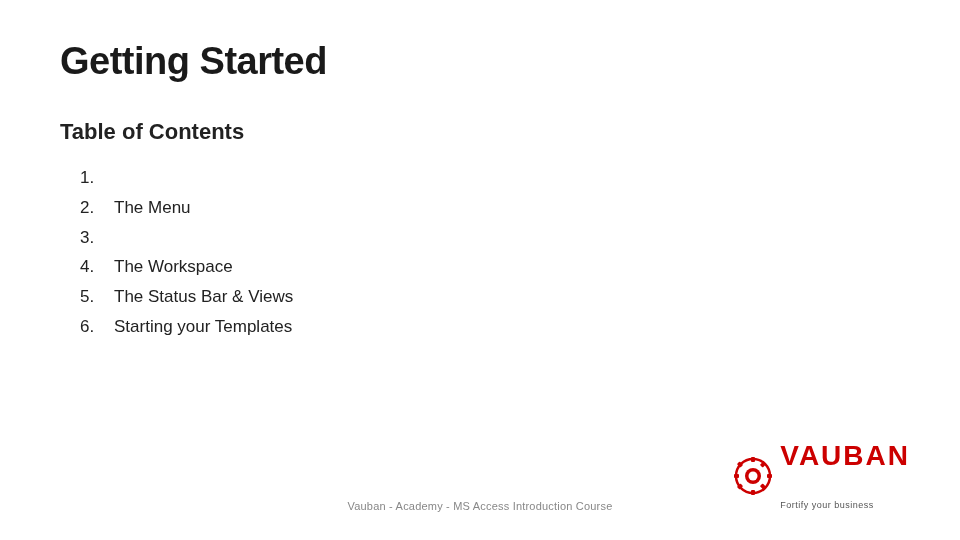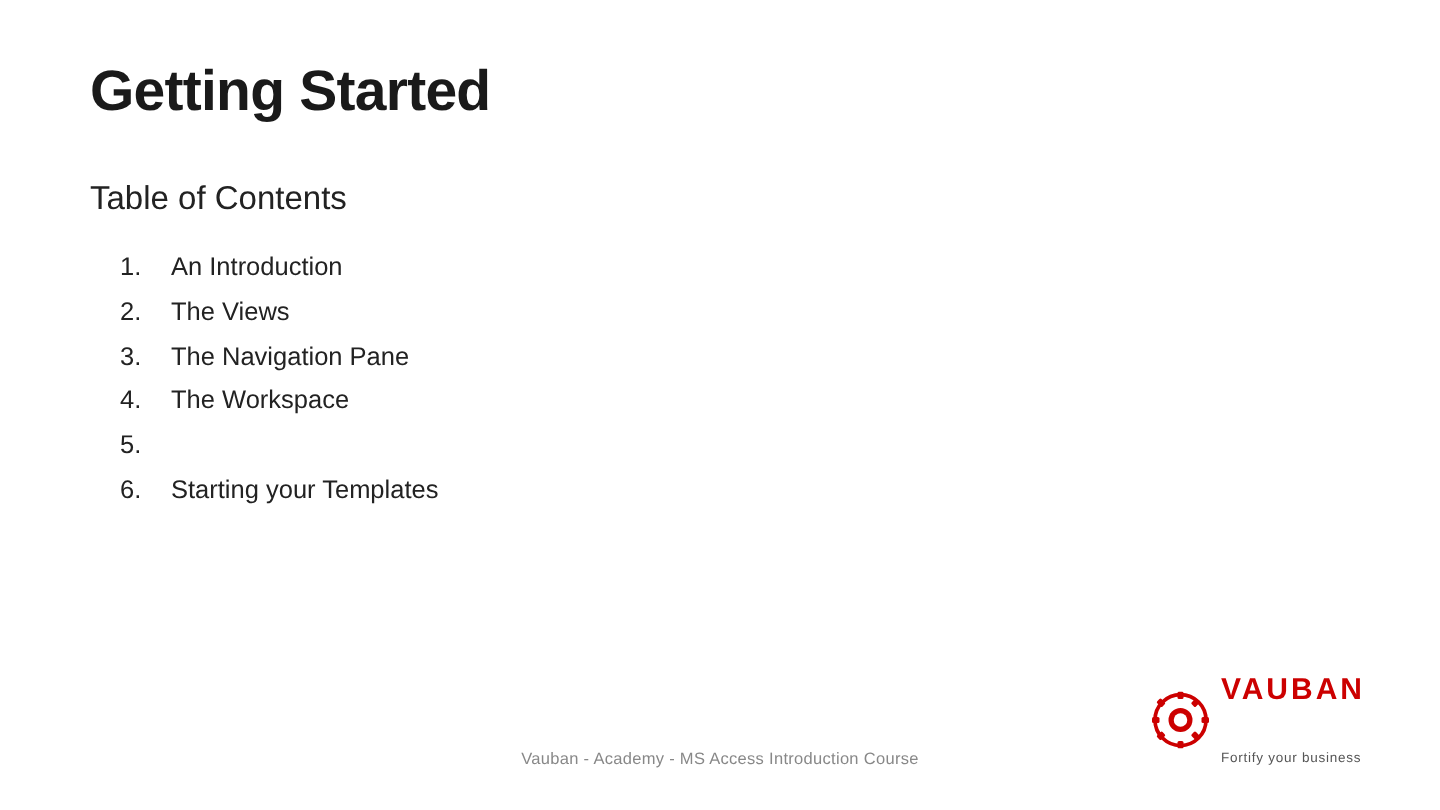--- a/index.html
+++ b/index.html
@@ -28,21 +28,21 @@
     .title {
       font-size: 38px;
       font-weight: 700;
       color: #1a1a1a;
       margin-bottom: 36px;
       letter-spacing: -0.5px;
     }
 
     .table-of-contents-label {
       font-size: 22px;
-      font-weight: 400;
+      font-weight: 700;
       color: #222222;
       margin-bottom: 18px;
     }
 
     .toc-list {
       list-style: none;
       margin-left: 20px;
     }
 
     .toc-list li {
@@ -85,21 +85,21 @@
       height: 38px;
     }
 
     .logo-text-area {
       display: flex;
       flex-direction: column;
       align-items: flex-start;
     }
 
     .logo-brand {
-      font-size: 20px;
+      font-size: 28px;
       font-weight: 700;
       color: #cc0000;
       letter-spacing: 2px;
       text-transform: uppercase;
       line-height: 1;
     }
 
     .logo-tagline {
       font-size: 9px;
       color: #555555;
@@ -113,36 +113,35 @@
 <div class="slide">
 
   <h1 class="title">Getting Started</h1>
 
   <div class="table-of-contents-label">Table of Contents</div>
 
   <ol class="toc-list" id="toc-list">
 
   <li>
         <span class="toc-number">1.</span>
-        <span>An Introduction</span>
       </li>
       <li>
         <span class="toc-number">2.</span>
-        <span>The Views</span>
+        <span>The Menu</span>
       </li>
       <li>
         <span class="toc-number">3.</span>
-        <span>The Navigation Pane</span>
       </li>
       <li>
         <span class="toc-number">4.</span>
         <span>The Workspace</span>
       </li>
       <li>
         <span class="toc-number">5.</span>
+        <span>The Status Bar &amp; Views</span>
       </li>
       <li>
         <span class="toc-number">6.</span>
         <span>Starting your Templates</span>
       </li>
     </ol>
 
   <div class="footer">Vauban - Academy - MS Access Introduction Course</div>
 
   <div class="logo-area">

